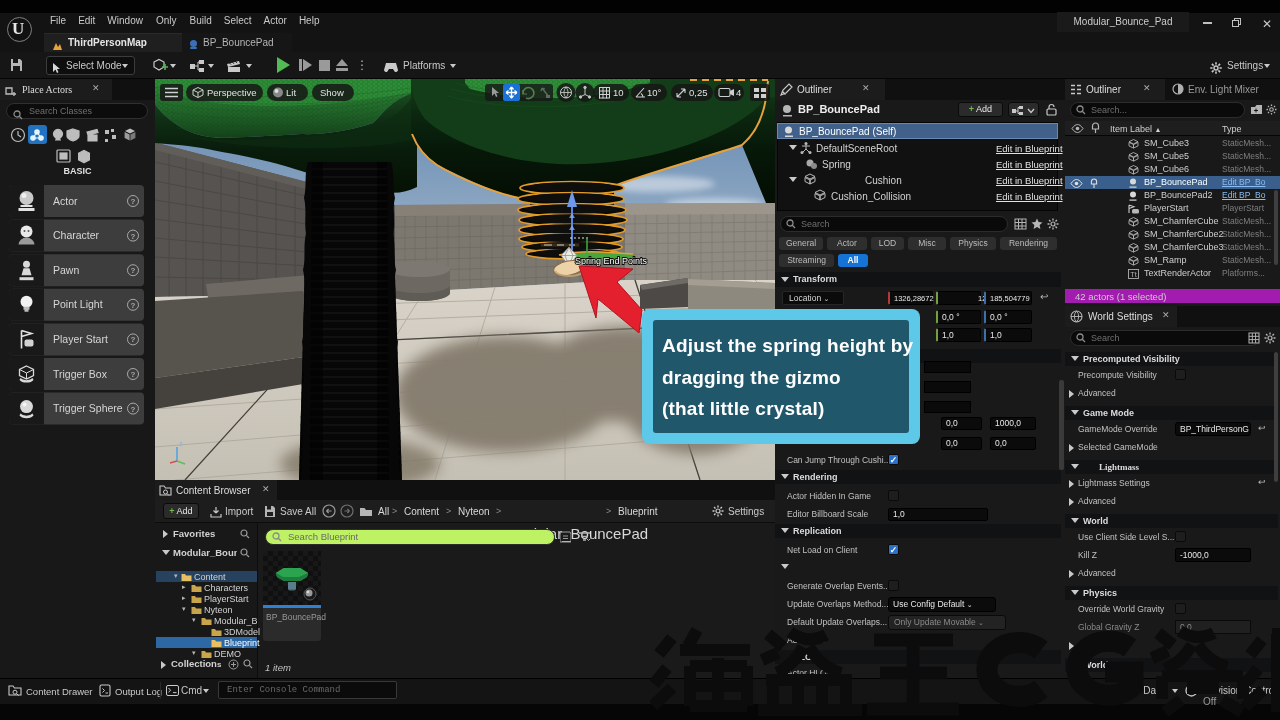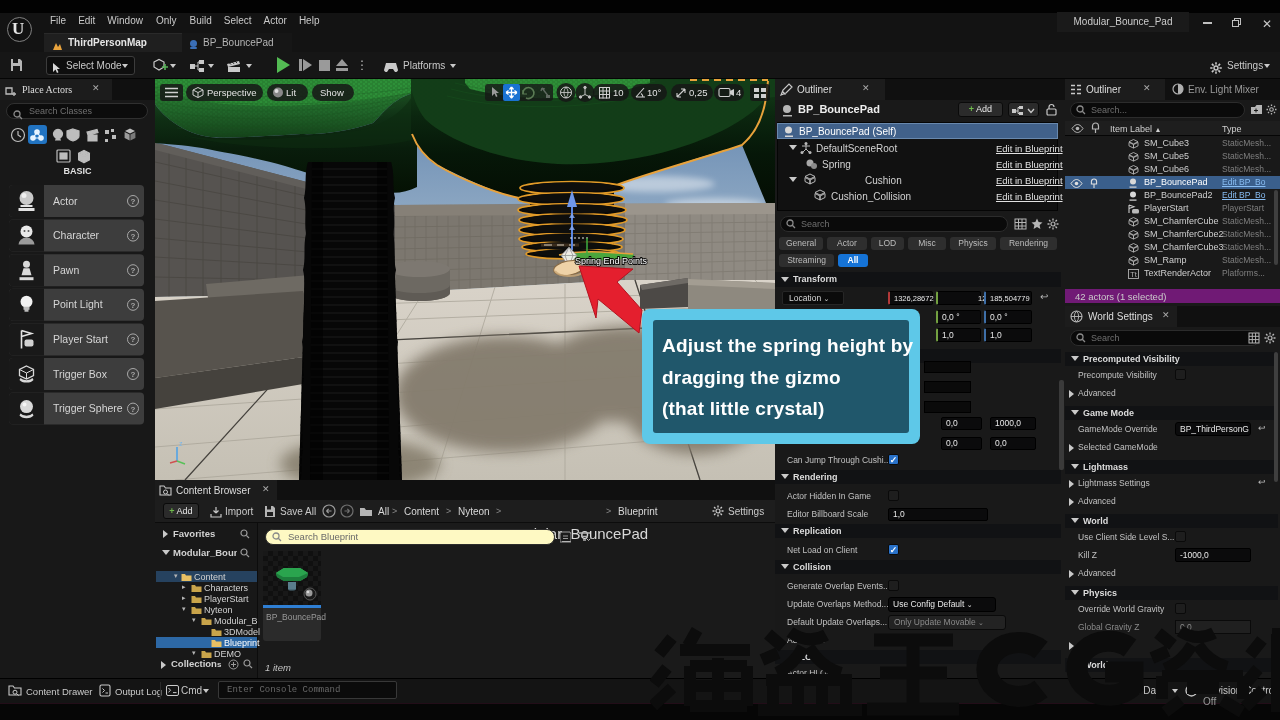--- a/index.html
+++ b/index.html
@@ -645,21 +645,20 @@
   <div class="abs hdr" style="left:775px;top:470px;width:286px;height:14px;line-height:14px;"><span style="margin-left:18px;">Rendering</span></div>
   <div class="abs" style="left:781px;top:474px;width:0;height:0;border-top:5px solid #c9c9c9;border-left:4px solid transparent;border-right:4px solid transparent;"></div>
   <div class="abs" style="left:787px;top:491px;color:#c2c2c2;font-size:8.5px;">Actor Hidden In Game</div>
   <div class="abs cb" style="left:888px;top:490px;"></div>
   <div class="abs" style="left:787px;top:509px;color:#c2c2c2;font-size:8.5px;">Editor Billboard Scale</div>
   <div class="abs fld" style="left:888px;top:508px;width:100px;height:13px;">1,0</div>
   <div class="abs hdr" style="left:775px;top:524px;width:286px;height:14px;line-height:14px;"><span style="margin-left:18px;">Replication</span></div>
   <div class="abs" style="left:781px;top:528px;width:0;height:0;border-top:5px solid #c9c9c9;border-left:4px solid transparent;border-right:4px solid transparent;"></div>
   <div class="abs" style="left:787px;top:545px;color:#c2c2c2;font-size:8.5px;">Net Load on Client</div>
   <div class="abs cb on" style="left:888px;top:544px;">✓</div>
-  <div class="abs hdr" style="left:775px;top:560px;width:286px;height:14px;line-height:14px;"><span style="margin-left:18px;">Collision</span></div>
   <div class="abs" style="left:781px;top:564px;width:0;height:0;border-top:5px solid #c9c9c9;border-left:4px solid transparent;border-right:4px solid transparent;"></div>
   <div class="abs" style="left:787px;top:581px;color:#c2c2c2;font-size:8.5px;">Generate Overlap Events...</div>
   <div class="abs cb" style="left:888px;top:580px;"></div>
   <div class="abs" style="left:787px;top:599px;color:#c2c2c2;font-size:8.5px;">Update Overlaps Method...</div>
   <div class="abs fld" style="left:888px;top:597px;width:108px;height:15px;line-height:13px;border-radius:3px;">Use Config Default <span style="font-size:7px;">⌄</span></div>
   <div class="abs" style="left:787px;top:617px;color:#c2c2c2;font-size:8.5px;">Default Update Overlaps...</div>
   <div class="abs" style="left:888px;top:615px;width:118px;height:15px;background:#232323;border:1px solid #0a0a0a;border-radius:3px;color:#8a8a8a;font-size:8.5px;line-height:13px;padding-left:5px;">Only Update Movable <span style="font-size:7px;">⌄</span></div>
   <div class="abs" style="left:787px;top:635px;color:#c2c2c2;font-size:8.5px;">Advanced</div>
   <div class="abs hdr" style="left:775px;top:650px;width:286px;height:14px;line-height:14px;"><span style="margin-left:18px;">HLOD</span></div>
   <div class="abs" style="left:787px;top:668px;color:#c2c2c2;font-size:8.5px;">Actor HLOD</div>
@@ -765,21 +764,21 @@
       <path d="M5.5,0.5 l4.5,2.2 -4.5,2.2 -4.5,-2.2 Z M1,3.4 v3.5 l4.5,2.2 v-3.5 Z M10,3.4 v3.5 l-4.5,2.2 v-3.5 Z" fill="none" stroke="#b0b0b0" stroke-width=".9"></path>
     </svg>
   <div class="abs" style="left:1144px;top:255px;color:#cfcfcf;font-size:9px;">SM_Ramp</div>
   <div class="abs" style="left:1222px;top:255px;color:#7f7f7f;font-size:8.5px;white-space:nowrap;overflow:hidden;width:57px;">StaticMesh...</div>
   <svg class="abs" style="left:1128px;top:269px;" width="11" height="10">
       <rect x="0.5" y="0.5" width="10" height="9" fill="none" stroke="#b0b0b0" stroke-width=".9"></rect>
       <text x="5.5" y="7.5" font-size="7.5" fill="#b0b0b0" text-anchor="middle" font-family="Liberation Sans">Tt</text>
     </svg>
   <div class="abs" style="left:1144px;top:268px;color:#cfcfcf;font-size:9px;">TextRenderActor</div>
   <div class="abs" style="left:1222px;top:268px;color:#7f7f7f;font-size:8.5px;white-space:nowrap;overflow:hidden;width:57px;">Platforms...</div>
-  <div class="abs" style="left:1065px;top:289px;width:215px;height:14px;background:#701a75;color:#cccccc;font-size:9.5px;padding:2px 0 0 10px;">42 actors (1 selected)</div>
+  <div class="abs" style="left:1065px;top:289px;width:215px;height:14px;background:#a21caf;color:#cccccc;font-size:9.5px;padding:2px 0 0 10px;">42 actors (1 selected)</div>
   <div class="abs" style="left:1274px;top:190px;width:4px;height:75px;background:#3f3f3f;border-radius:2px;"></div>
 
   <div class="abs" style="left:1065px;top:303px;width:215px;height:375px;background:#191919;"></div>
   <div class="abs" style="left:1065px;top:306px;width:215px;height:21px;background:#101010;"></div>
   <div class="abs" style="left:1065px;top:306px;width:112px;height:21px;background:#1c1c1c;"></div>
   <svg class="abs" style="left:1070px;top:310px;" width="13" height="13">
       <circle cx="6.5" cy="6.5" r="5.5" fill="none" stroke="#b9b9b9" stroke-width="1.1"></circle>
       <path d="M1,6.5 h11 M6.5,1 a8,8 0 0 0 0,11 M6.5,1 a8,8 0 0 1 0,11" fill="none" stroke="#b9b9b9" stroke-width=".9"></path>
     </svg>
   <div class="abs" style="left:1088px;top:311px;color:#dddddd;font-size:10px;">World Settings</div>
@@ -807,21 +806,21 @@
   <div class="abs cb" style="left:1175px;top:369px;"></div>
   <div class="abs" style="left:1069px;top:390px;width:0;height:0;border-left:5px solid #c9c9c9;border-top:4px solid transparent;border-bottom:4px solid transparent;"></div>
   <div class="abs" style="left:1078px;top:388px;color:#c2c2c2;font-size:8.5px;">Advanced</div>
   <div class="abs hdr" style="left:1065px;top:406px;width:213px;height:14px;line-height:14px;"><span style="margin-left:18px;">Game Mode</span></div>
     <div class="abs" style="left:1071px;top:410px;width:0;height:0;border-top:5px solid #c9c9c9;border-left:4px solid transparent;border-right:4px solid transparent;"></div>
   <div class="abs" style="left:1078px;top:424px;color:#c2c2c2;font-size:8.5px;">GameMode Override</div>
   <div class="abs fld" style="left:1175px;top:422px;width:76px;height:14px;line-height:12px;border-radius:3px;white-space:nowrap;overflow:hidden;">BP_ThirdPersonG<span style="font-size:7px;"> ⌄</span></div>
   <div class="abs" style="left:1258px;top:423px;color:#b5b5b5;font-size:9px;">↩</div>
   <div class="abs" style="left:1069px;top:444px;width:0;height:0;border-left:5px solid #c9c9c9;border-top:4px solid transparent;border-bottom:4px solid transparent;"></div>
   <div class="abs" style="left:1078px;top:442px;color:#c2c2c2;font-size:8.5px;">Selected GameMode</div>
-  <div class="abs hdr" style="left:1065px;top:460px;width:213px;height:14px;line-height:14px;"><span style="margin-left:18px;">Lightmass</span></div>
+  <div class="abs hdr" style="left:1065px;top:460px;width:213px;height:14px;line-height:14px;"><span style="margin-left:34px;font-family:Liberation Serif, serif;">Lightmass</span></div>
     <div class="abs" style="left:1071px;top:464px;width:0;height:0;border-top:5px solid #c9c9c9;border-left:4px solid transparent;border-right:4px solid transparent;"></div>
   <div class="abs" style="left:1069px;top:480px;width:0;height:0;border-left:5px solid #c9c9c9;border-top:4px solid transparent;border-bottom:4px solid transparent;"></div>
   <div class="abs" style="left:1078px;top:478px;color:#c2c2c2;font-size:8.5px;">Lightmass Settings</div>
   <div class="abs" style="left:1258px;top:477px;color:#b5b5b5;font-size:9px;">↩</div>
   <div class="abs" style="left:1069px;top:498px;width:0;height:0;border-left:5px solid #c9c9c9;border-top:4px solid transparent;border-bottom:4px solid transparent;"></div>
   <div class="abs" style="left:1078px;top:496px;color:#c2c2c2;font-size:8.5px;">Advanced</div>
   <div class="abs hdr" style="left:1065px;top:514px;width:213px;height:14px;line-height:14px;"><span style="margin-left:18px;">World</span></div>
     <div class="abs" style="left:1071px;top:518px;width:0;height:0;border-top:5px solid #c9c9c9;border-left:4px solid transparent;border-right:4px solid transparent;"></div>
   <div class="abs" style="left:1078px;top:532px;color:#c2c2c2;font-size:8.5px;">Use Client Side Level S...</div>
   <div class="abs cb" style="left:1175px;top:531px;"></div>
@@ -949,21 +948,21 @@
   <div class="abs" style="left:171px;top:658px;color:#d2d2d2;font-size:9.5px;font-weight:bold;">Collection<span style="font-size:8px;">s</span></div>
   <svg class="abs" style="left:228px;top:659px;" width="11" height="11">
       <circle cx="5.5" cy="5.5" r="4.5" fill="none" stroke="#9a9a9a" stroke-width="1"></circle>
       <path d="M5.5,3 v5 M3,5.5 h5" stroke="#9a9a9a" stroke-width="1"></path>
     </svg>
   <svg class="abs" style="left:243px;top:659px;" width="10" height="10">
       <circle cx="4" cy="4" r="3" fill="none" stroke="#9a9a9a" stroke-width="1.2"></circle>
       <path d="M6.3,6.3 L9,9" stroke="#9a9a9a" stroke-width="1.2"></path>
     </svg>
 
-  <div class="abs" style="left:265px;top:529px;width:290px;height:16px;background:#fef9c3;border:1px solid #2c2c2c;border-radius:8px;color:#6a6a6a;font-size:9.5px;line-height:14px;padding-left:22px;">Search Blueprint</div>
+  <div class="abs" style="left:265px;top:529px;width:290px;height:16px;background:#bef264;border:1px solid #2c2c2c;border-radius:8px;color:#6a6a6a;font-size:9.5px;line-height:14px;padding-left:22px;">Search Blueprint</div>
   <svg class="abs" style="left:272px;top:532px;" width="10" height="10">
       <circle cx="4" cy="4" r="3" fill="none" stroke="#8a8a8a" stroke-width="1.3"></circle>
       <path d="M6.3,6.3 L9,9" stroke="#8a8a8a" stroke-width="1.3"></path>
     </svg>
   <svg class="abs" style="left:560px;top:531px;" width="11" height="12">
       <path d="M1,1 h9 l1,2 v8 h-11 v-8 Z" fill="none" stroke="#9a9a9a"></path>
       <path d="M3,5 h5 M3,7.5 h5" stroke="#9a9a9a"></path>
     </svg>
   <svg class="abs" style="left:578px;top:532px;" width="14" height="11">
       <path d="M1,1 h11 M3,4.5 h7 M5,8 h3" stroke="#b5b5b5" stroke-width="1.4"></path>

